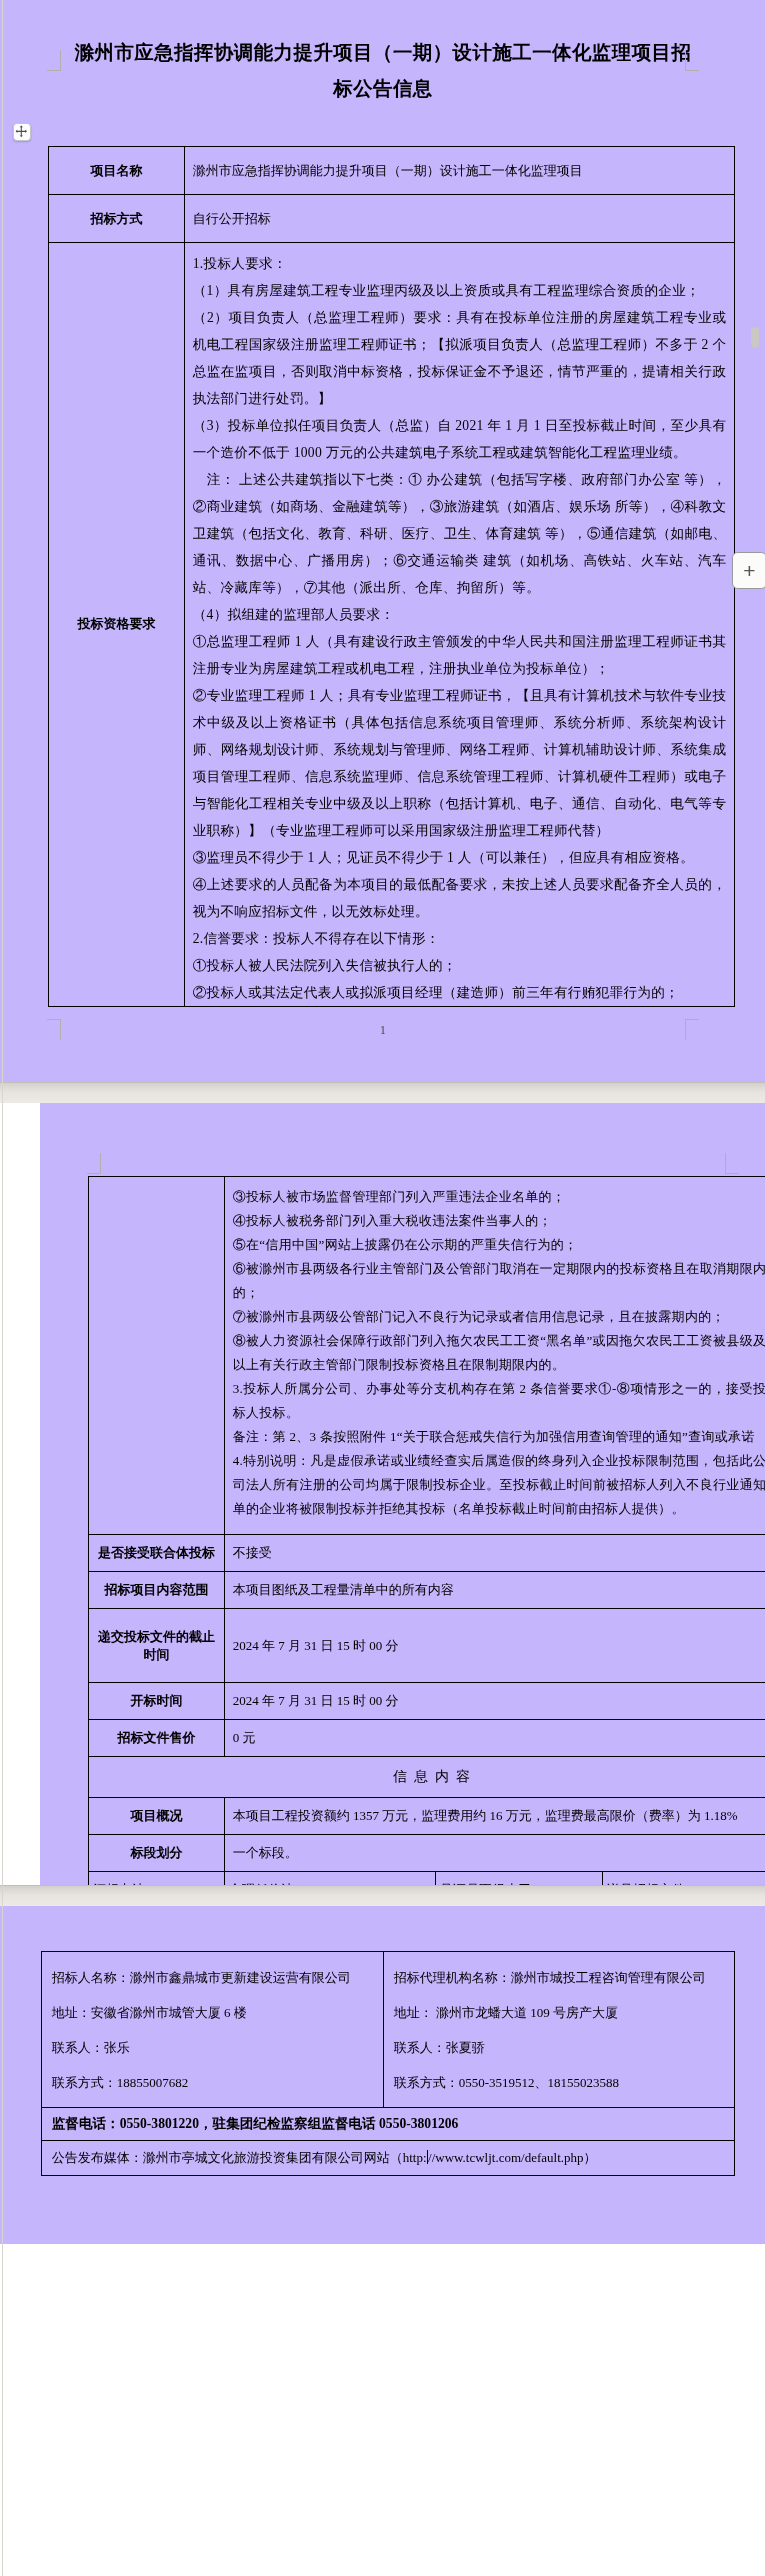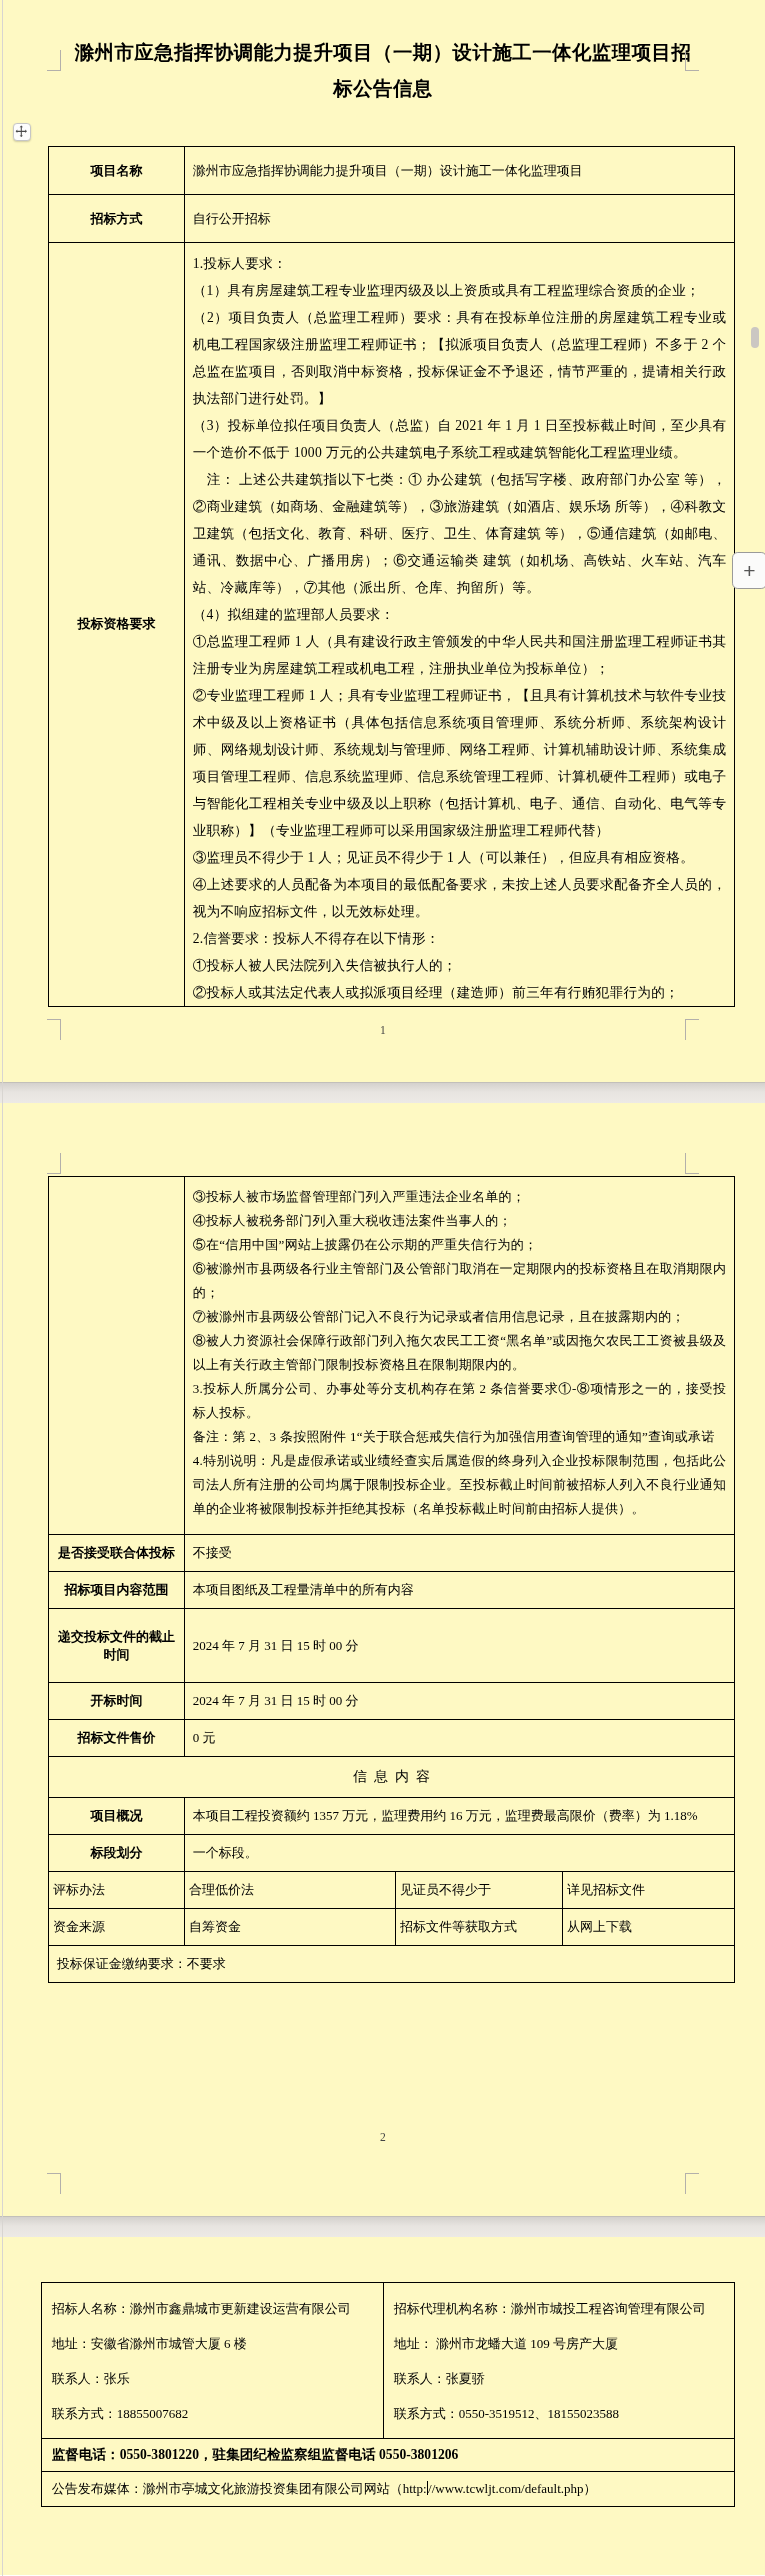--- a/index.html
+++ b/index.html
@@ -3,23 +3,23 @@
 <meta charset="utf-8">
 <style>
   * { box-sizing: border-box; margin: 0; padding: 0; }
   html,body { width: 766px; }
   body {
     position: relative; height: 2576px; overflow: hidden;
     background: #ffffff; color: #000;
     font-family: "Liberation Serif", "DejaVu Serif", serif;
   }
   .left-edge { position:absolute; left:1.9px; top:0; width:1px; height:2576px; background:#d8d5d1; z-index:9; }
-  .page { position: relative; background:#fef9c3; overflow:hidden; }
+  .page { position: relative; background:#c4b5fd; overflow:hidden; }
   .page1 { height: 1082px; }
-  .page2 { height: 1113px; }
+  .page2 { height: 782px; margin-left: 40px; }
   .page3 { height: 338px; }
   .sep {
     height: 21px;
     background: linear-gradient(180deg,#d4d1cd 0,#e7e4e0 45%,#edeae6 100%);
     border-top: 1px solid #c2bfba;
   }
   .doc-title {
     margin: 35px auto 0; width: 620px; text-align: center;
     font-size: 19.4px; font-weight: bold; line-height: 36px; letter-spacing: 0.5px;
   }

